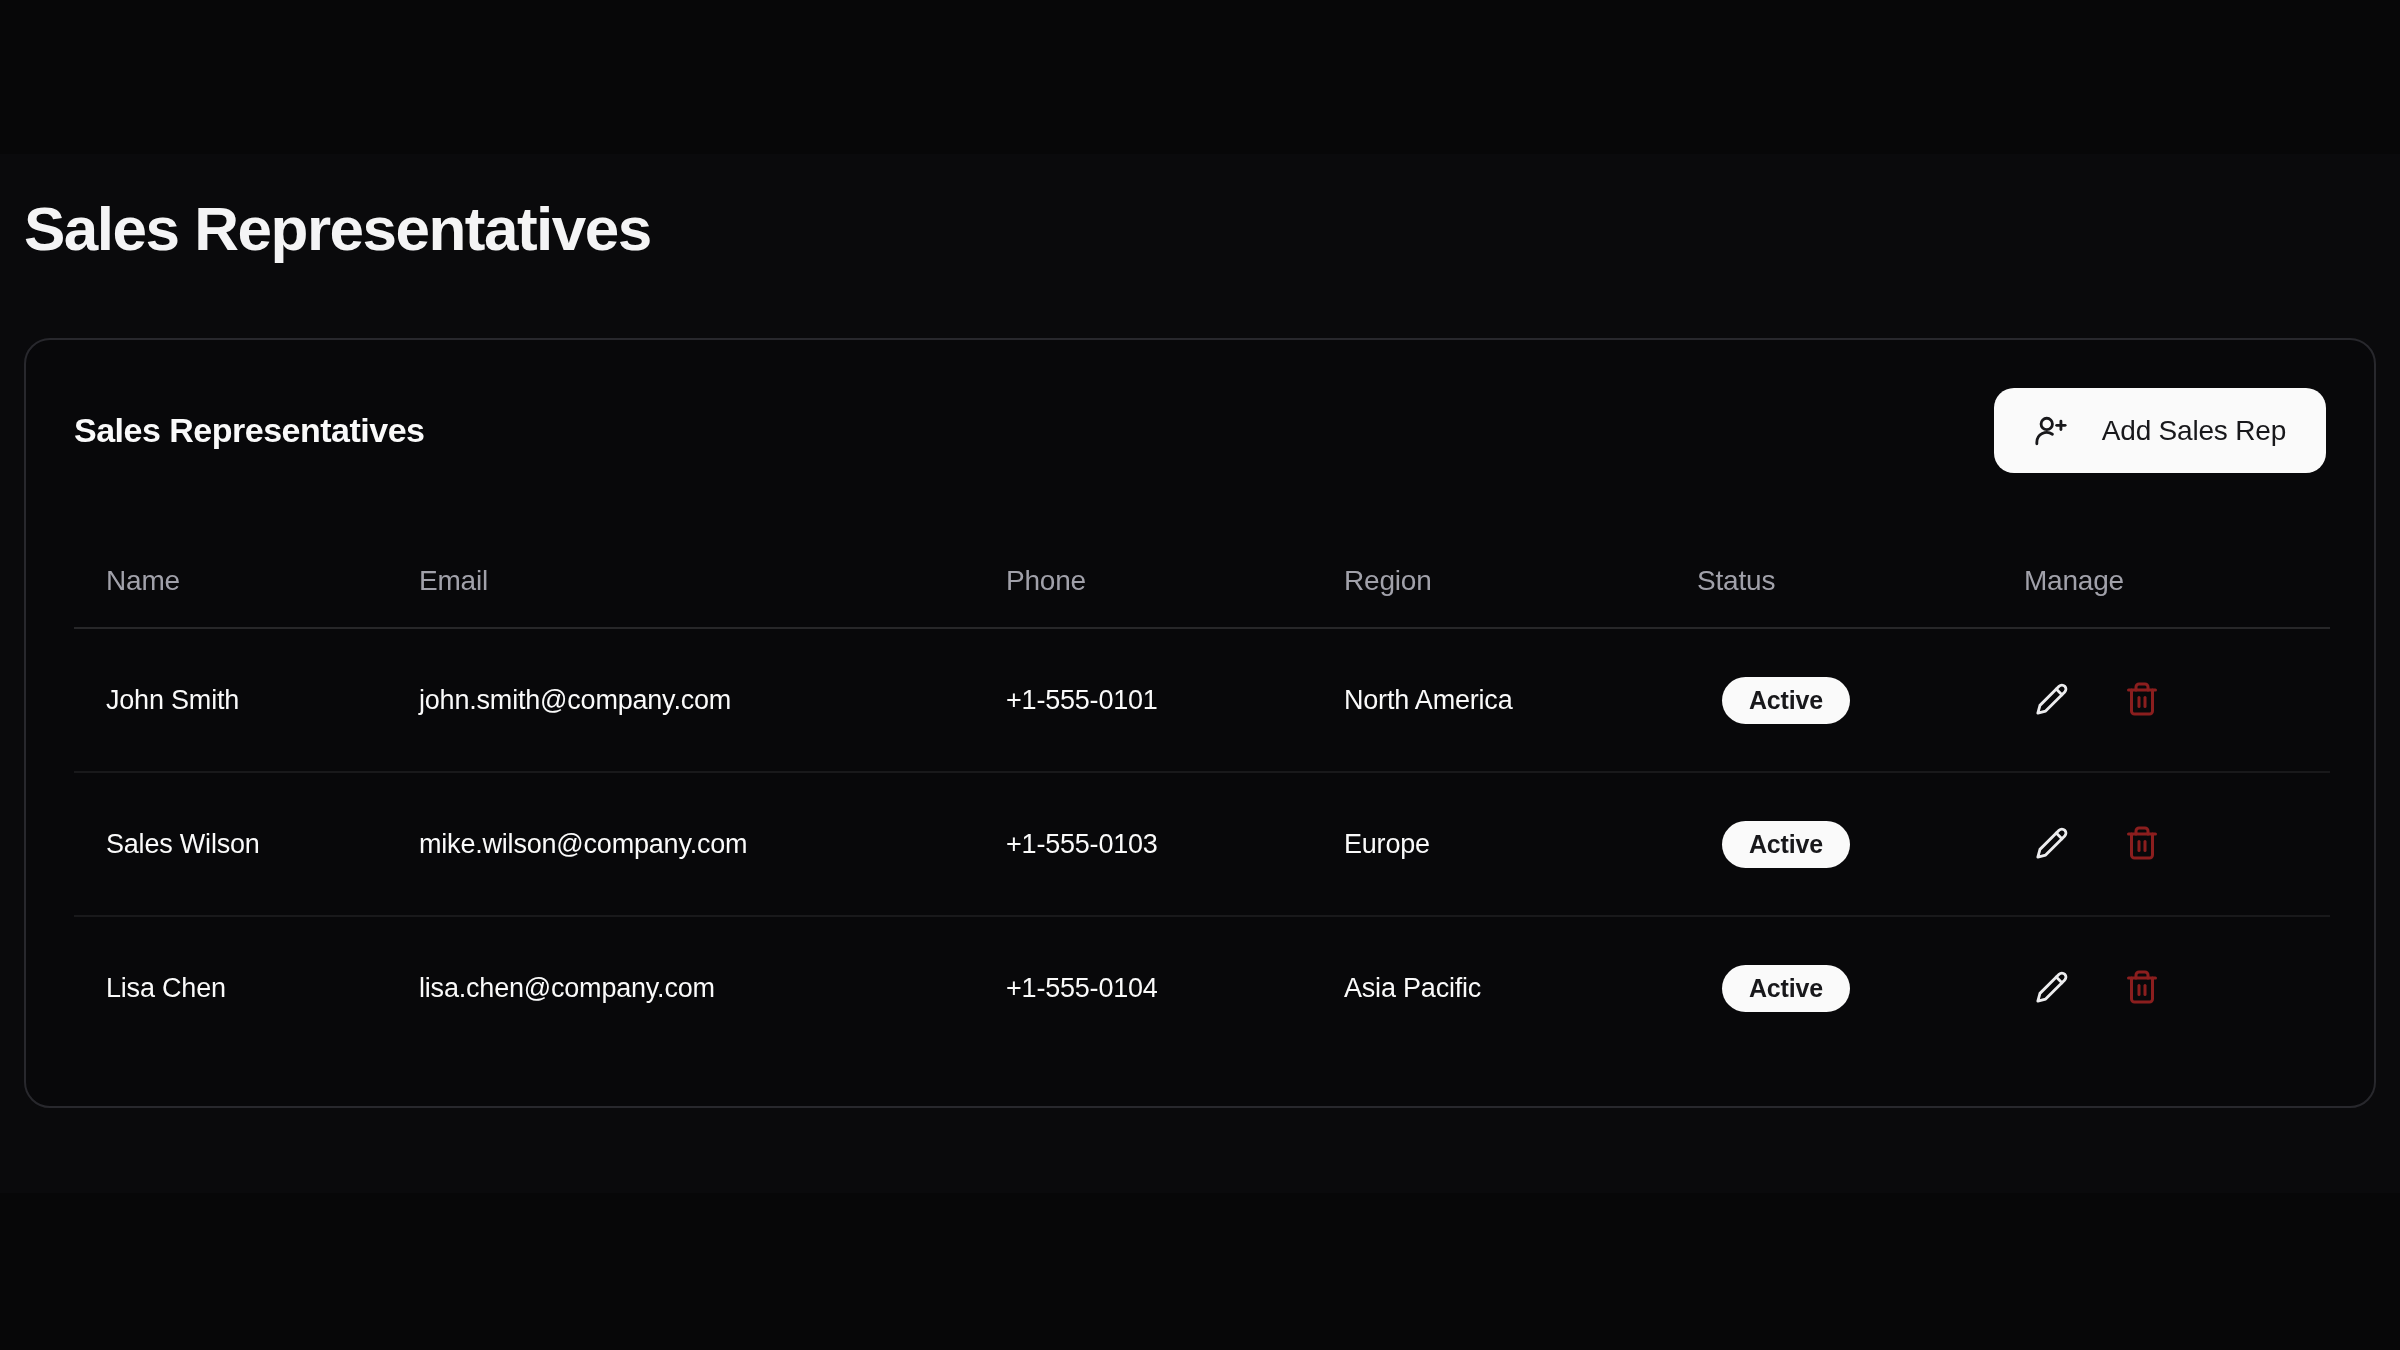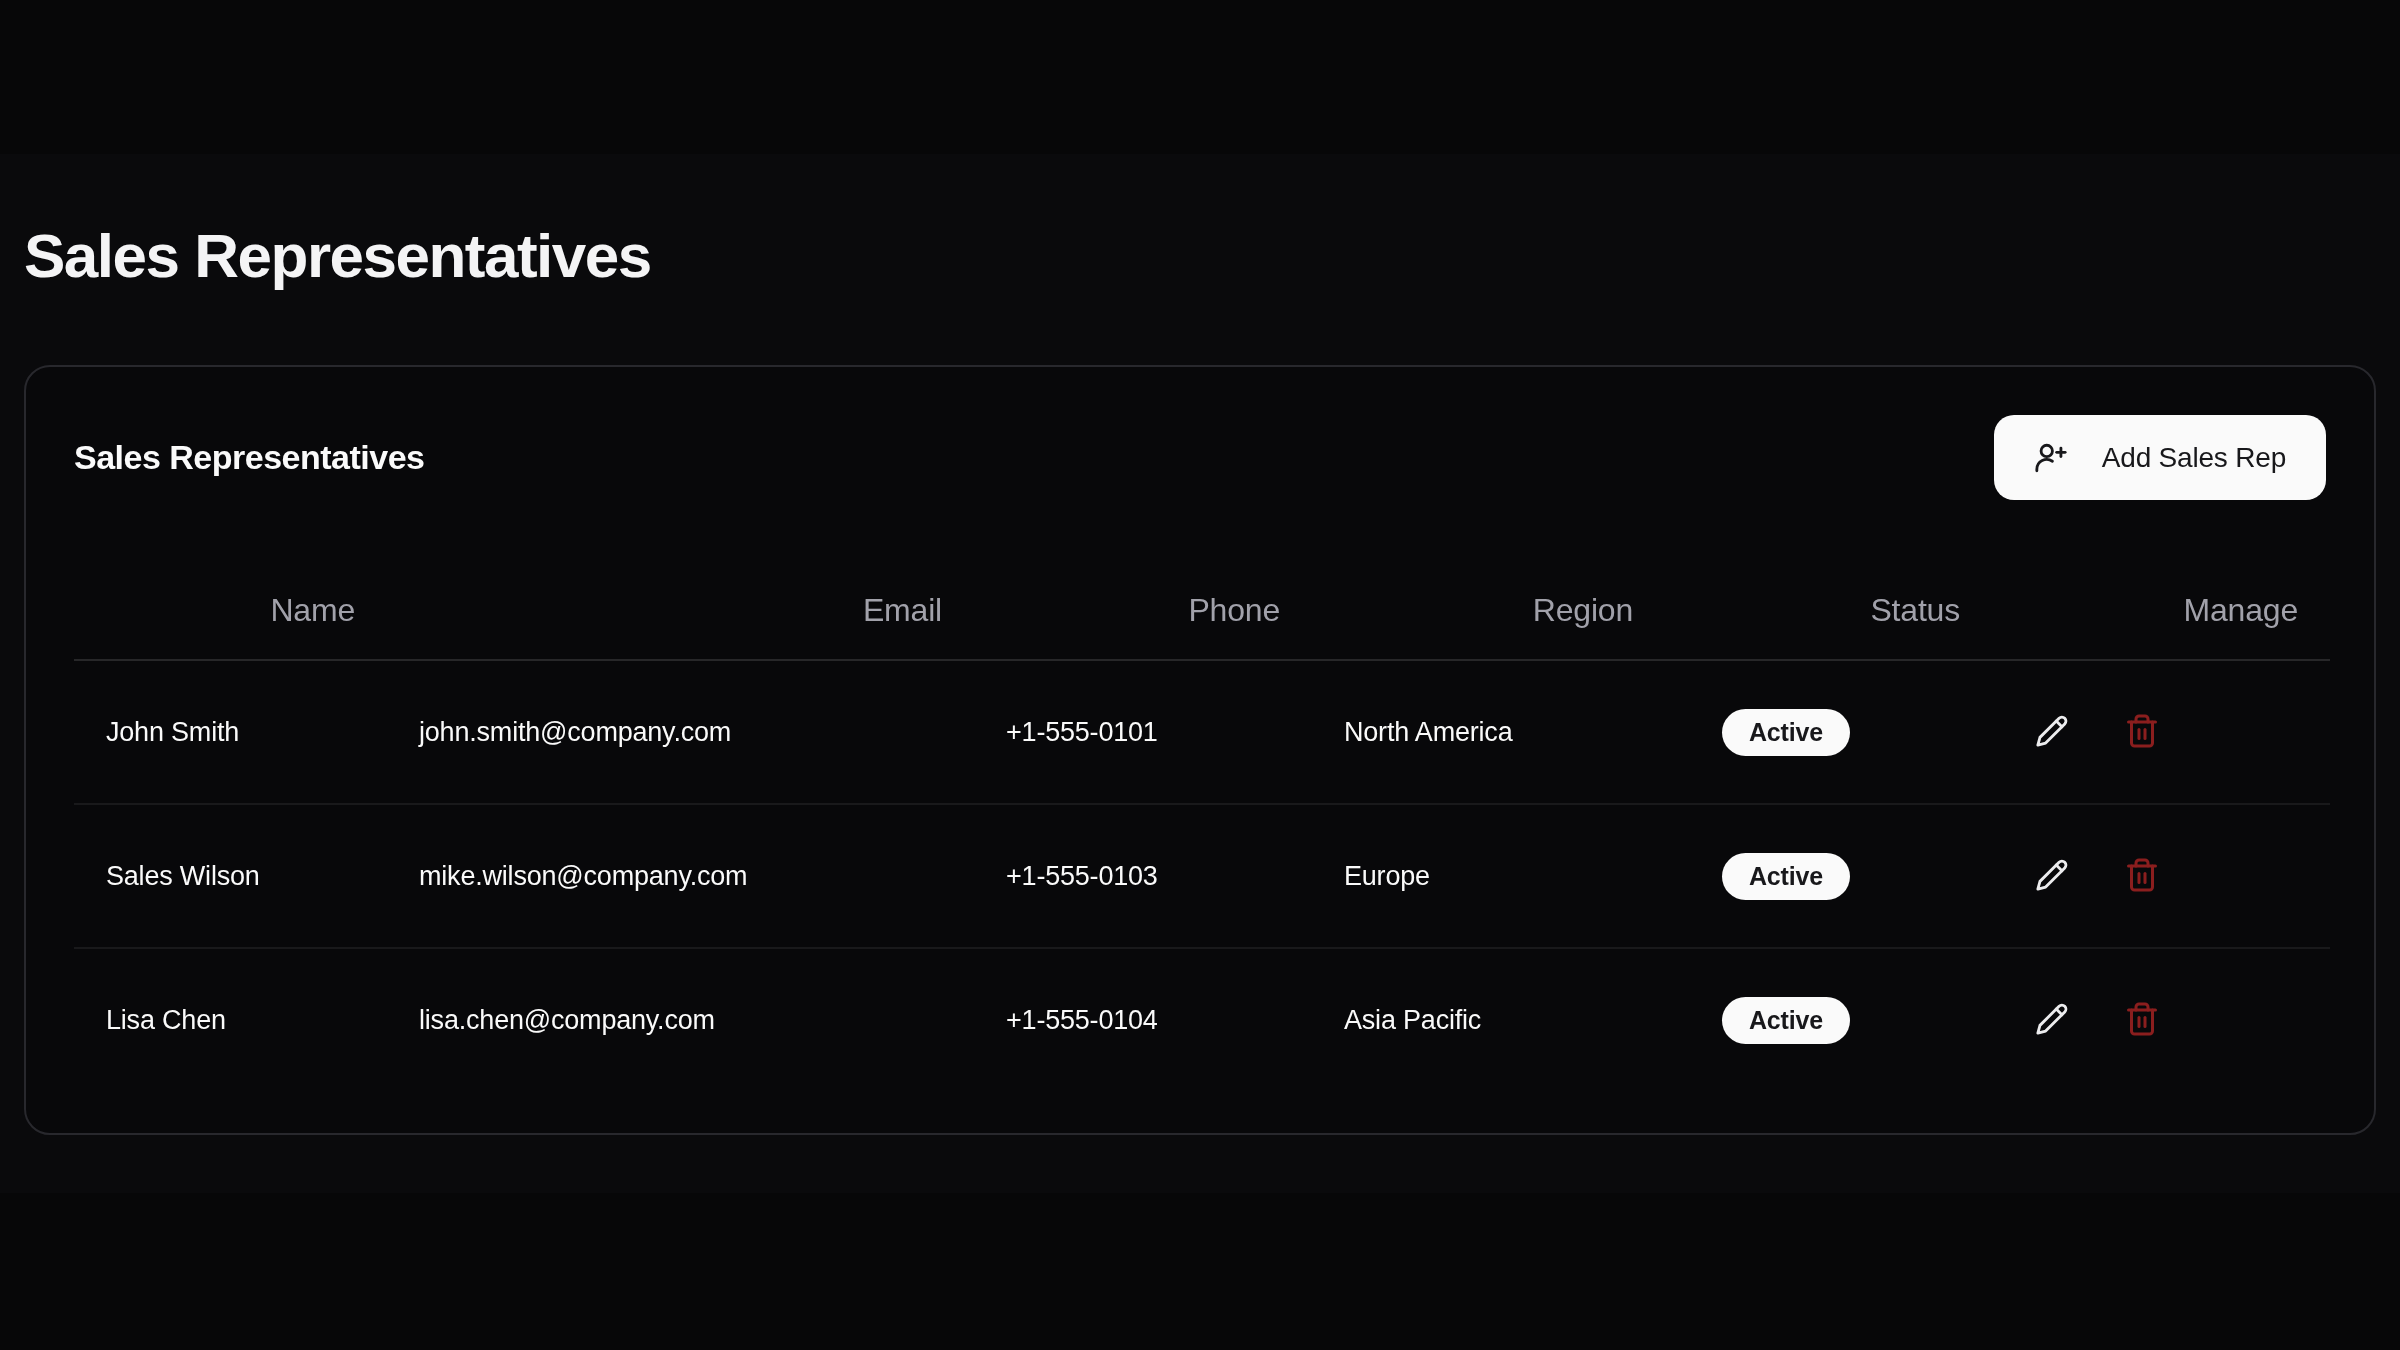--- a/index.html
+++ b/index.html
@@ -11,21 +11,20 @@
     color:#fafafa;
     overflow:hidden;
   }
   .content-band{
     position:absolute; top:154px; left:0; width:2400px; height:1039px;
     background:#0a0a0c;
   }
   .page{
     position:relative;
     padding:196px 24px 0;
-    margin-top:27px;
   }
   .page-title{
     font-size:62px; line-height:66px; font-weight:700;
     color:#f4f4f5; letter-spacing:-1.5px;
   }
   .page-subtitle{
     margin-top:28px; font-size:31px; line-height:38px;
     color:#9ca3af; letter-spacing:-0.2px;
   }
   .card{
@@ -51,22 +50,22 @@
     font-family:"Liberation Sans", sans-serif;
     font-size:28px; font-weight:500; letter-spacing:-0.2px;
     cursor:pointer;
   }
   .add-btn svg{ display:block; }
   table{
     width:2256px; border-collapse:collapse; margin-top:32px;
     table-layout:fixed;
   }
   thead th{
-    text-align:right;
-    font-size:32px; font-weight:500; color:#a1a1aa; letter-spacing:-0.2px;
+    text-align:left;
+    font-size:28px; font-weight:500; color:#a1a1aa; letter-spacing:-0.2px;
     padding:60px 32px 30px;
     border-bottom:2px solid rgba(255,255,255,0.13);
   }
   tbody td{
     height:144px;
     padding:0 32px;
     vertical-align:middle;
     font-size:27px; color:#fafafa; letter-spacing:-0.2px;
     border-bottom:2px solid rgba(255,255,255,0.07);
   }

